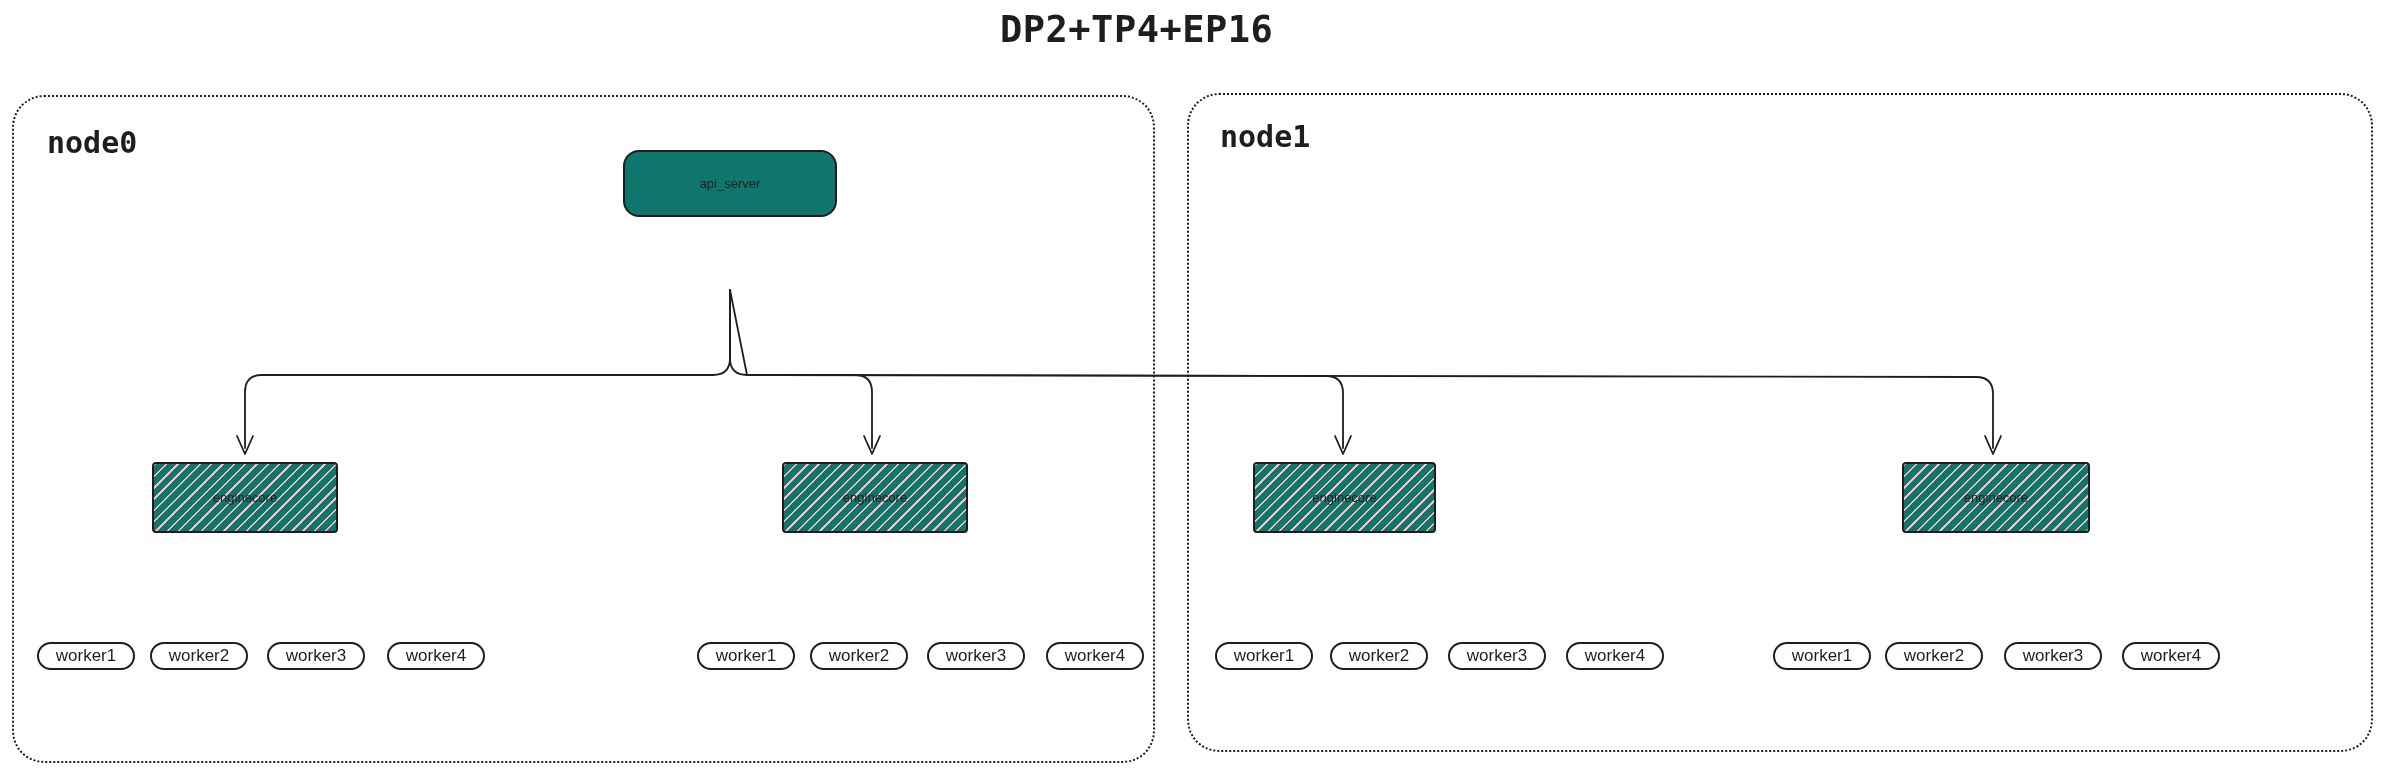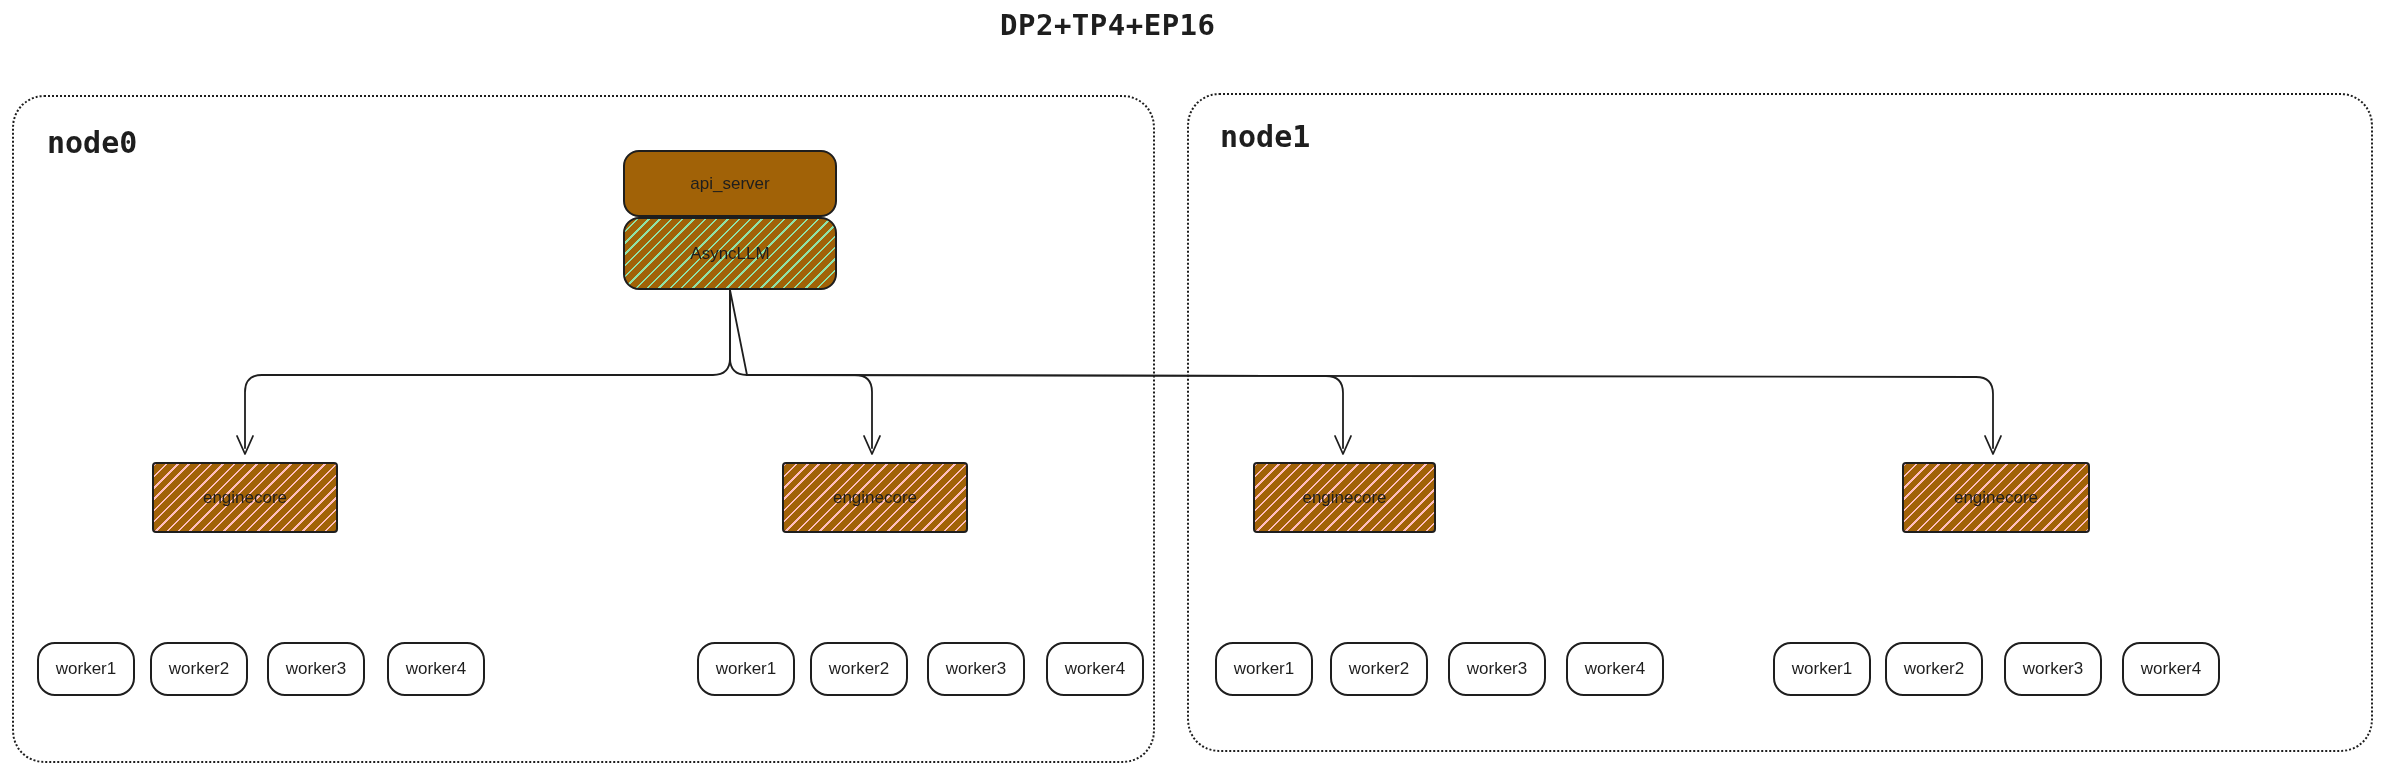--- a/index.html
+++ b/index.html
@@ -15,21 +15,21 @@
     font-family: "Liberation Sans", sans-serif;
     color: #1e1e1e;
     overflow: hidden;
   }
   .diagram-title {
     position: absolute;
     left: 1000px;
     top: 8px;
     font-family: "DejaVu Sans Mono", monospace;
     font-weight: bold;
-    font-size: 29px;
+    font-size: 37px;
     letter-spacing: 0.5px;
     white-space: nowrap;
   }
   .node-frame {
     position: absolute;
     border: 2.5px dotted #1e1e1e;
     border-radius: 32px;
     background: transparent;
     box-sizing: border-box;
     text-align: right;
@@ -43,25 +43,25 @@
     font-size: 30px;
     white-space: nowrap;
   }
   .node0 .node-label { left: 33px; top: 28px; }
   .node1 .node-label { left: 31px; top: 24px; }
 
   .box {
     position: absolute;
     box-sizing: border-box;
     border: 2.5px solid #1e1e1e;
-    background: #a16207;
+    background: #0f766e;
     display: flex;
     align-items: center;
     justify-content: center;
-    font-size: 17px;
+    font-size: 13px;
     white-space: nowrap;
   }
   .api-server {
     left: 623px; top: 150px; width: 214px; height: 67px;
     border-radius: 16px;
     z-index: 3;
   }
   .async-llm {
     left: 623px; top: 217px; width: 214px; height: 73px;
     border-radius: 16px;
@@ -83,21 +83,21 @@
     );
   }
   .enginecore.ec0 { left: 152px;  width: 186px; }
   .enginecore.ec1 { left: 782px;  width: 186px; }
   .enginecore.ec2 { left: 1253px; width: 183px; }
   .enginecore.ec3 { left: 1902px; width: 188px; }
 
   .worker {
     position: absolute;
     top: 642px;
-    width: 98px; height: 54px;
+    width: 98px; height: 28px;
     box-sizing: border-box;
     border: 2.2px solid #1e1e1e;
     border-radius: 18px;
     background: #ffffff;
     display: flex;
     align-items: center;
     justify-content: center;
     font-size: 17px;
     white-space: nowrap;
     z-index: 2;
@@ -147,21 +147,20 @@
 
   <div class="node-frame node0">
     <div class="node-label">node0</div>
   </div>
 
   <div class="node-frame node1">
     <div class="node-label">node1</div>
   </div>
 
   <div class="box api-server">api_server</div>
-  <div class="box async-llm">AsyncLLM</div>
 
   <div class="box enginecore ec0">enginecore</div>
   <div class="box enginecore ec1">enginecore</div>
   <div class="box enginecore ec2">enginecore</div>
   <div class="box enginecore ec3">enginecore</div>
 
   <div class="worker w0">worker1</div>
   <div class="worker w1">worker2</div>
   <div class="worker w2">worker3</div>
   <div class="worker w3">worker4</div>

